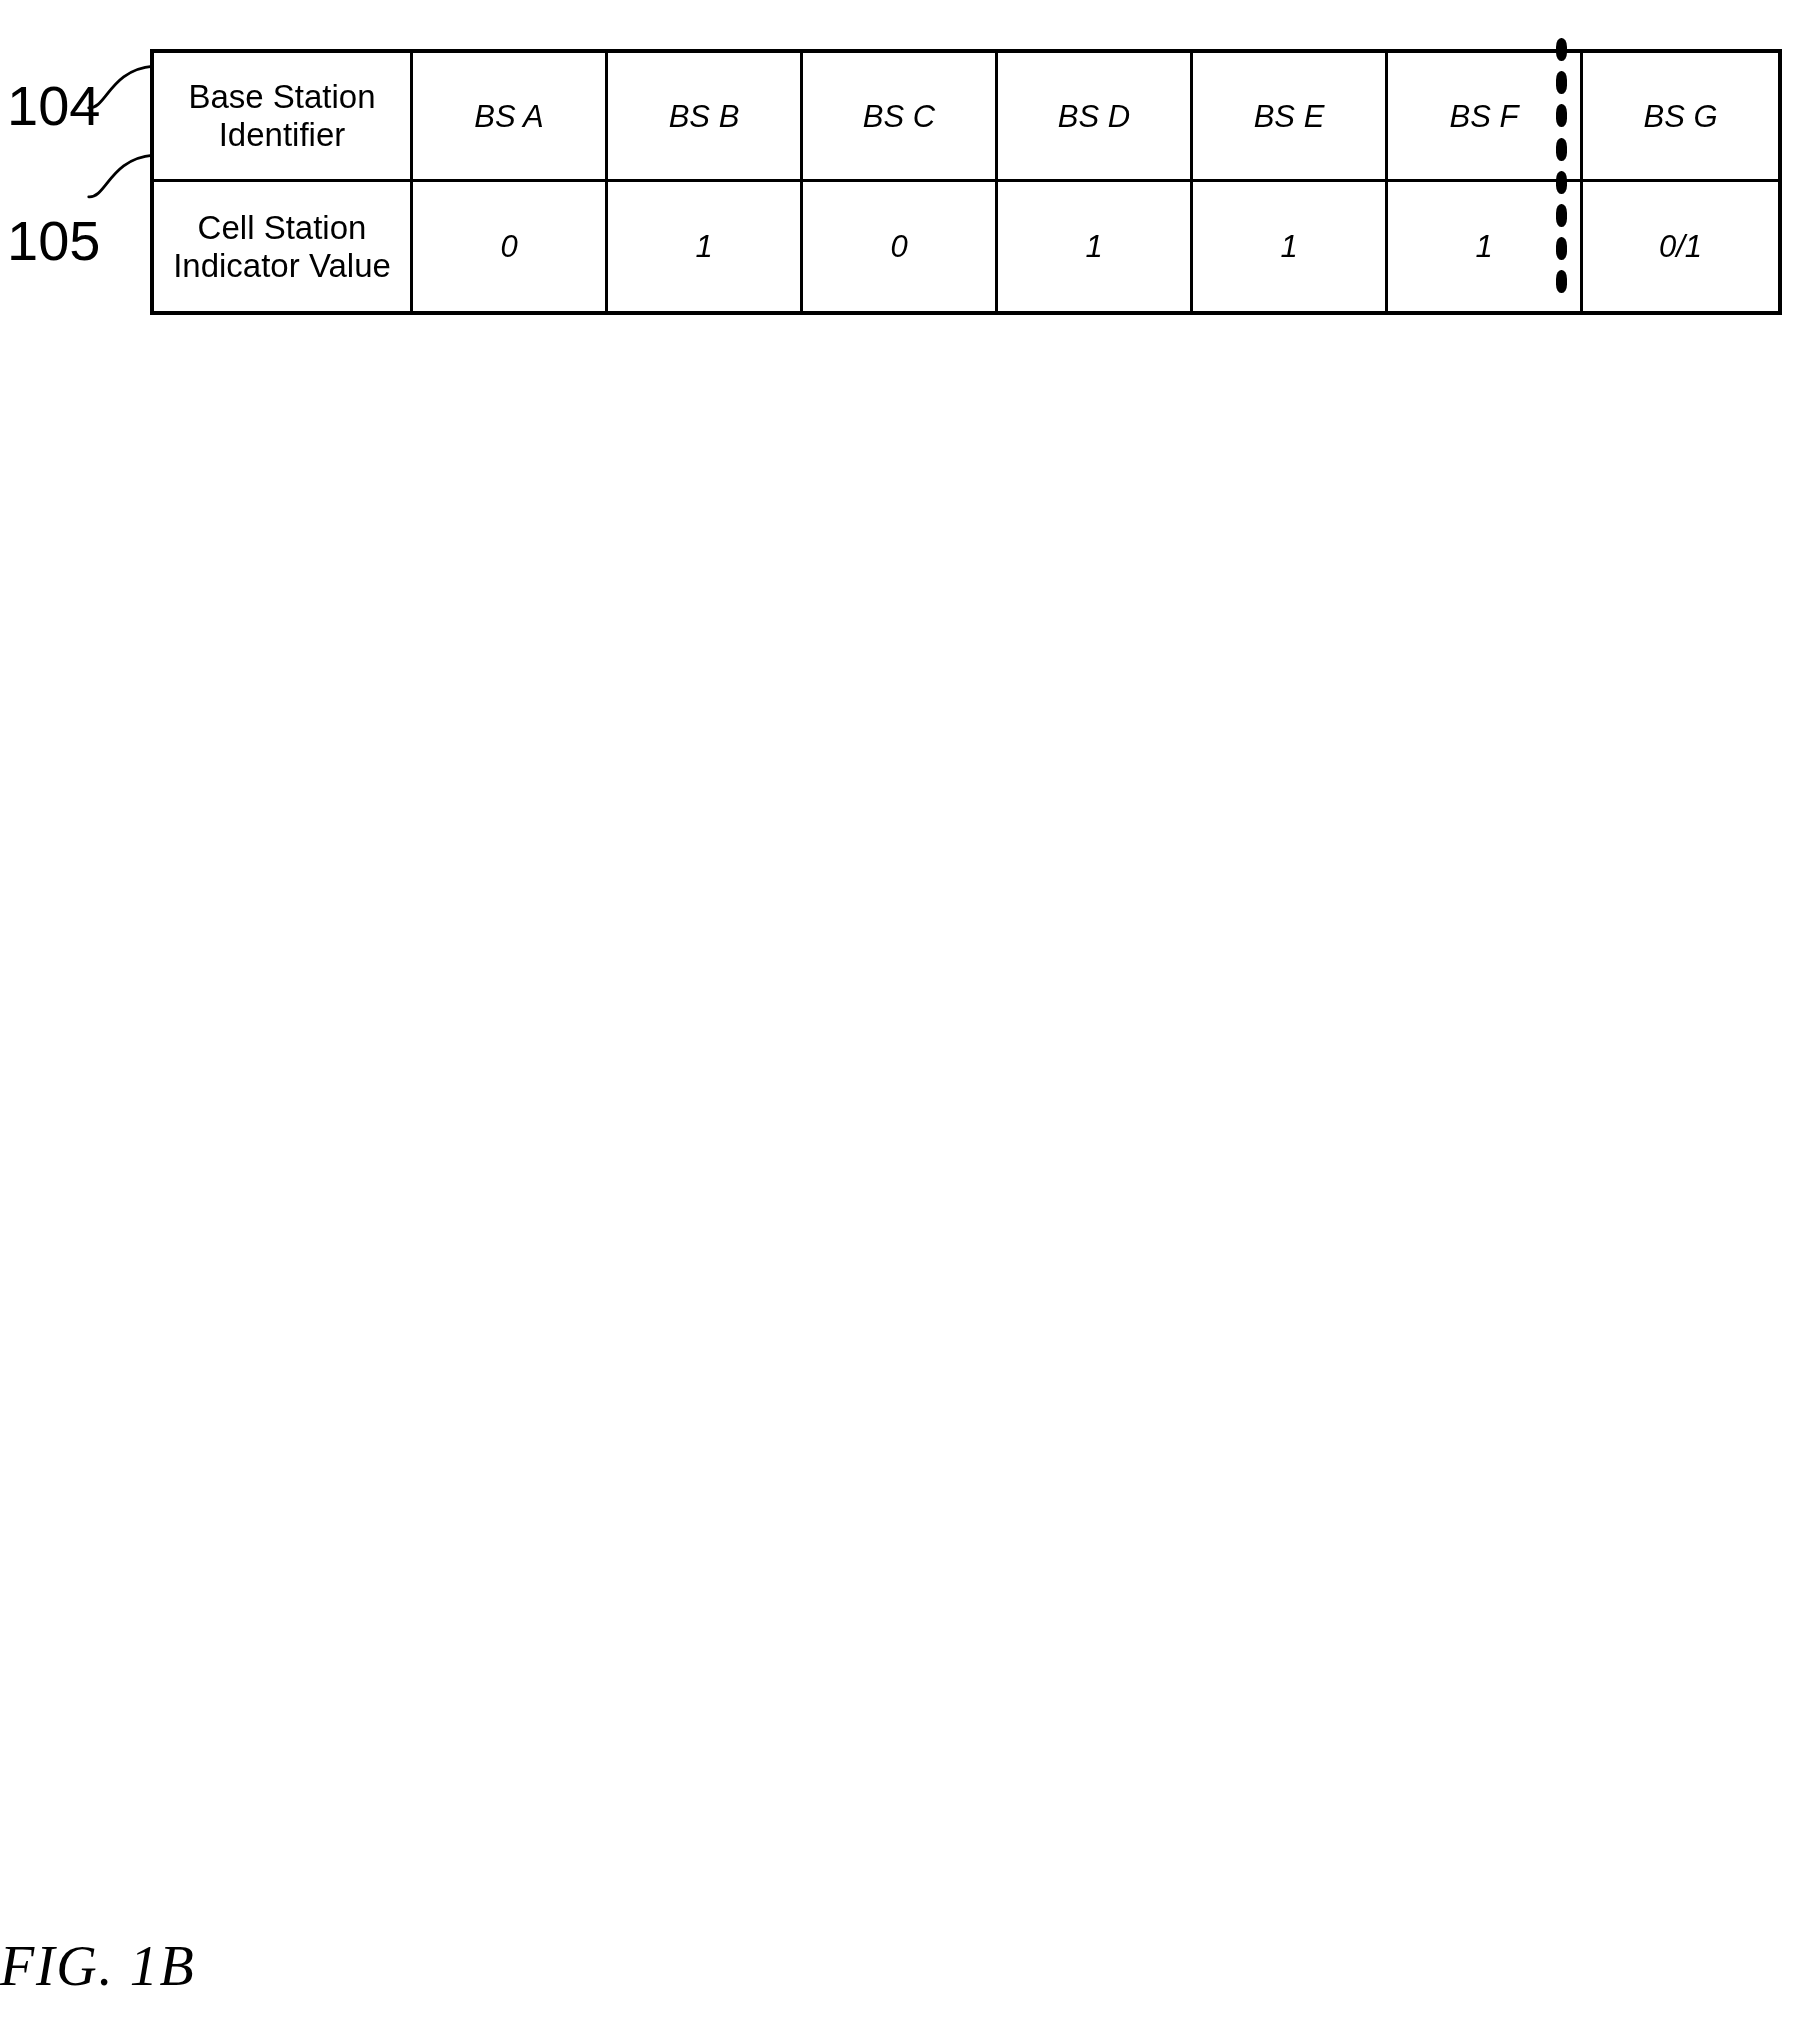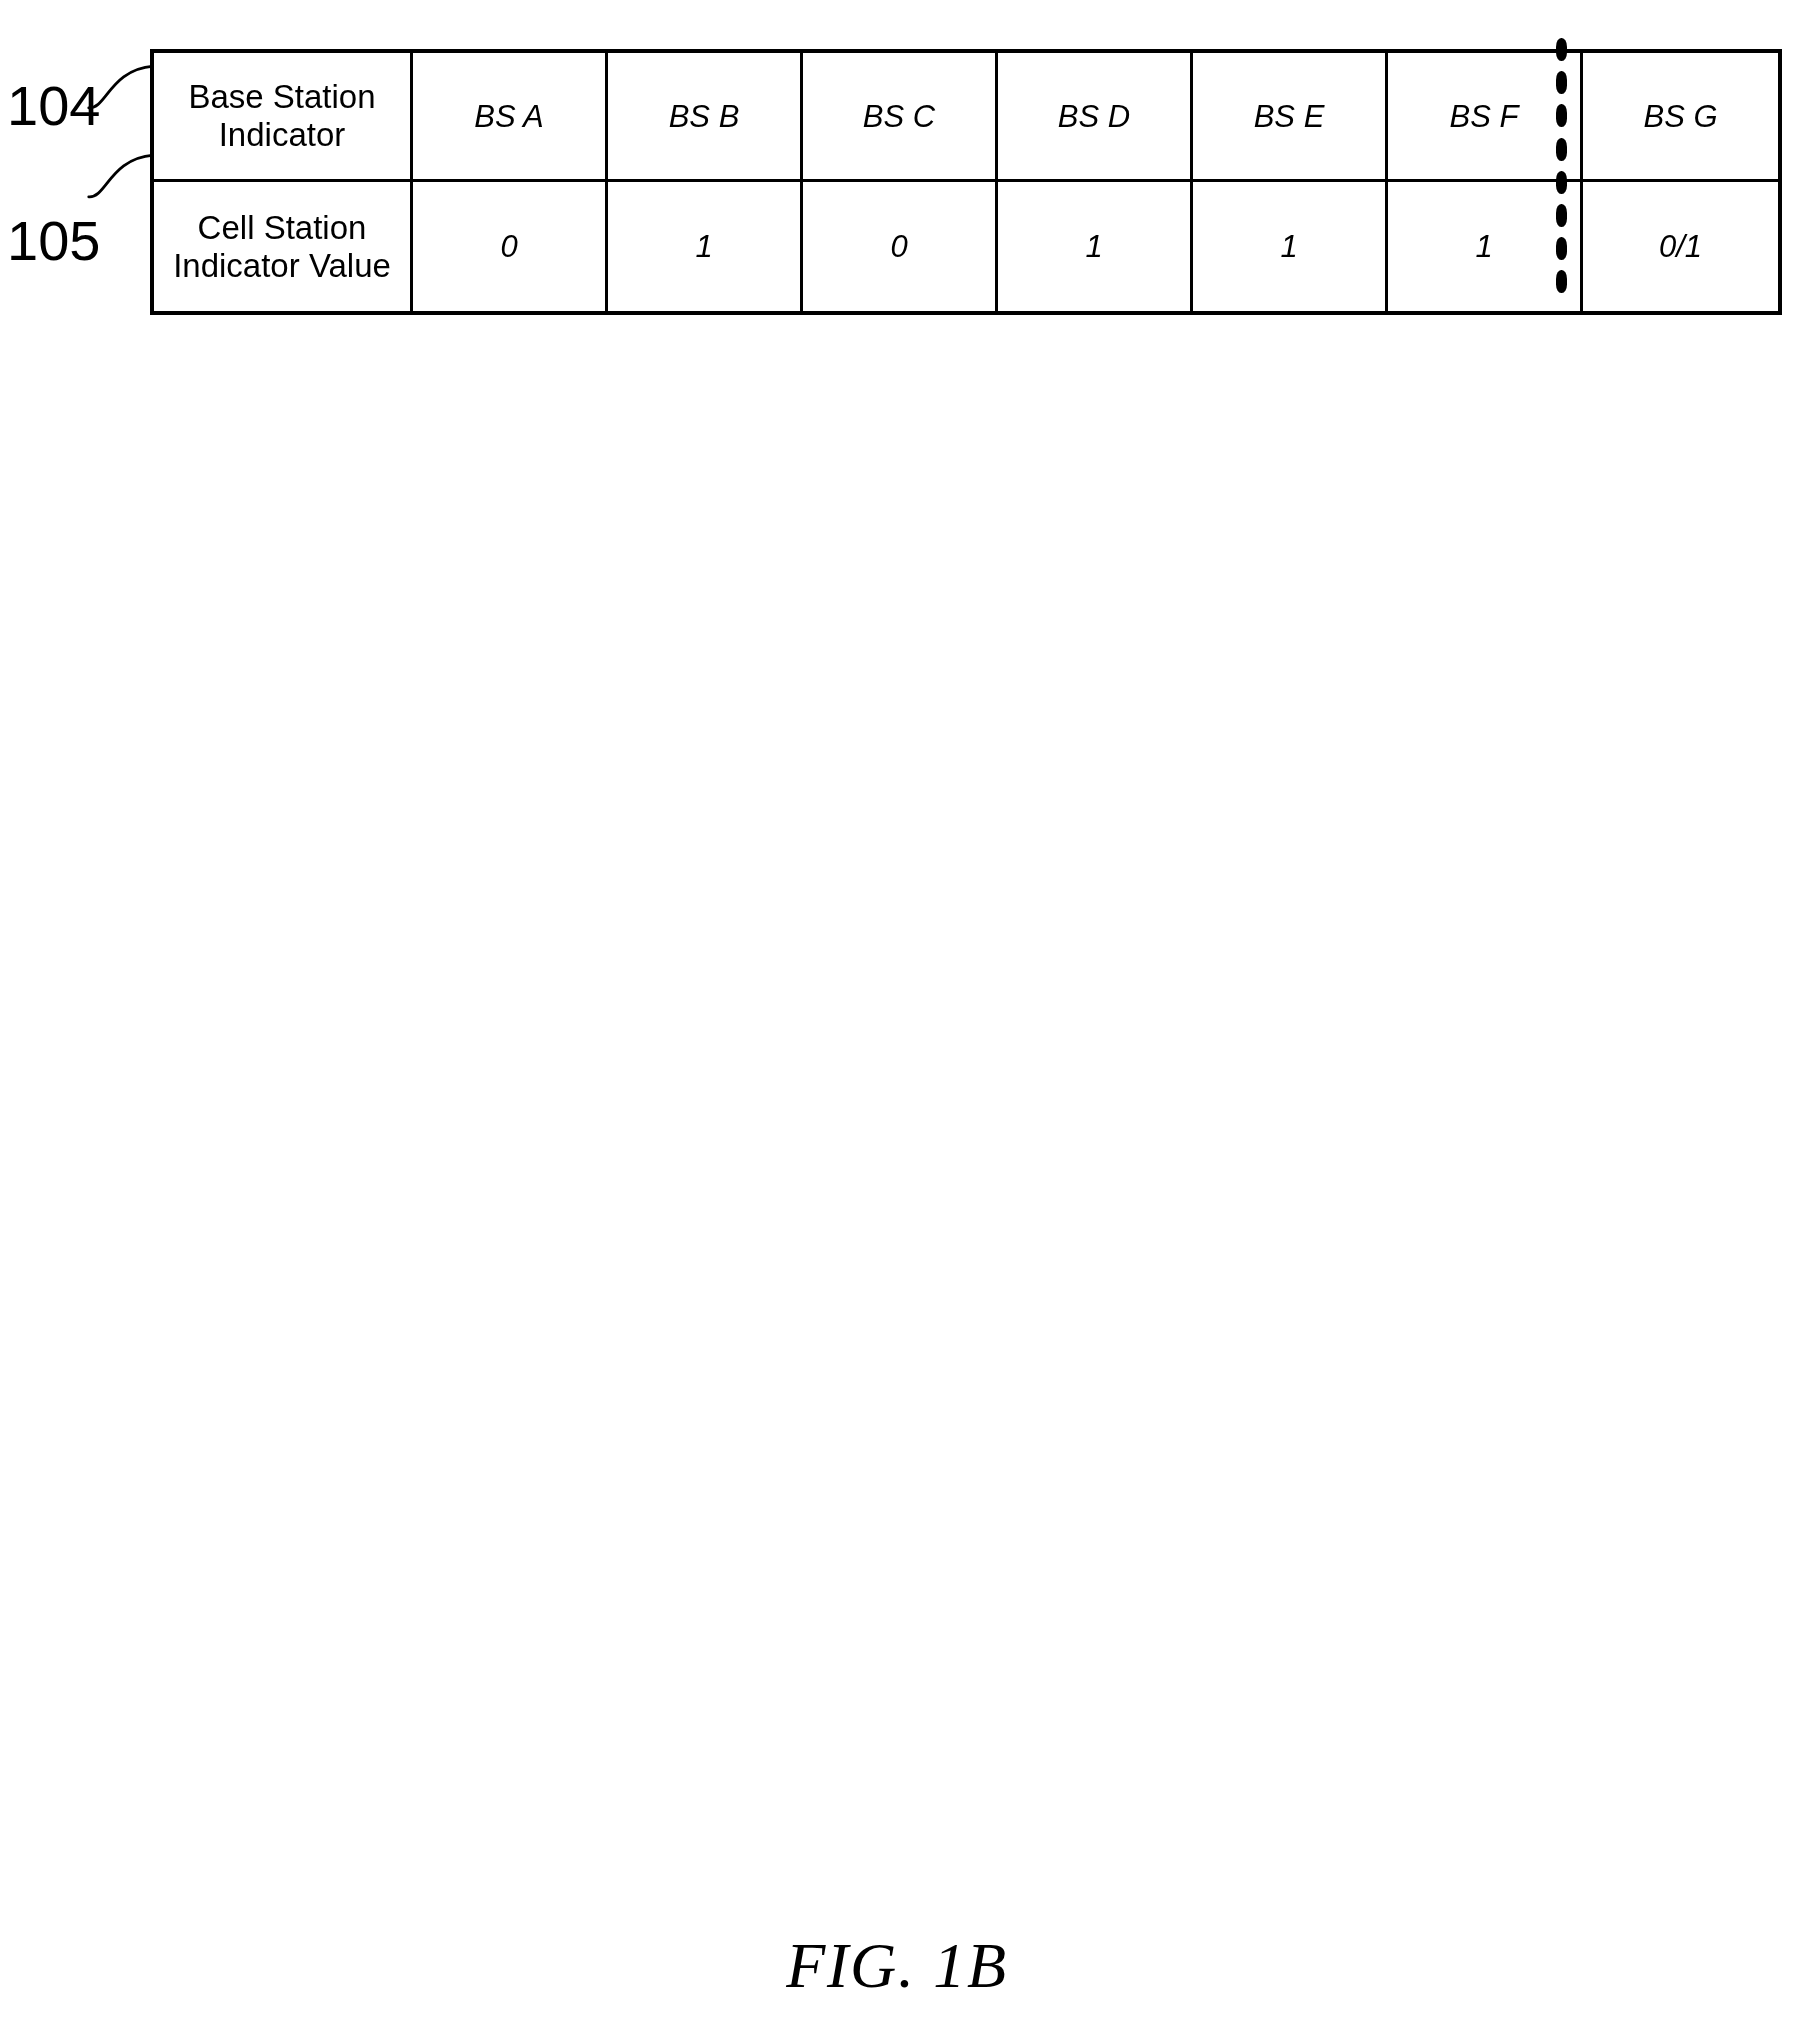--- a/index.html
+++ b/index.html
@@ -113,24 +113,24 @@
     background: #000;
     border-radius: 5.2px / 8.7px;
   }
 
   
   #figure-caption {
     position: absolute;
     left: 0;
     top: 1918px;
     width: 1794px;
-    text-align: center;
+    text-align: left;
     font-family: "Liberation Serif", serif;
     font-style: italic;
-    font-size: 64px;
+    font-size: 56px;
     line-height: 96px;
     letter-spacing: 1.7px;
     color: #000;
   }
 </style>
 </head>
 <body>
 
 <div id="figure-sheet">
 
@@ -143,21 +143,21 @@
   <svg class="leader-svg" id="leader-105" viewBox="0 0 80 60" preserveAspectRatio="none">
     <path d="M 2 54 C 22 56 26 10 76 6" fill="none" stroke="#000" stroke-width="3.2" stroke-linecap="round"></path>
   </svg>
 
   <table id="load-table">
     <tbody>
       <tr class="row-id">
         <td class="col-label">
           <div class="cell-label">
             <span class="l1">Base Station</span>
-            <span class="l2">Indicator</span>
+            <span class="l2">Identifier</span>
           </div>
         </td>
         <td class="col-bs">
           <span class="cell-data">BS A</span>
         </td>
         <td class="col-bs">
           <span class="cell-data">BS B</span>
         </td>
         <td class="col-bs">
           <span class="cell-data">BS C</span>

